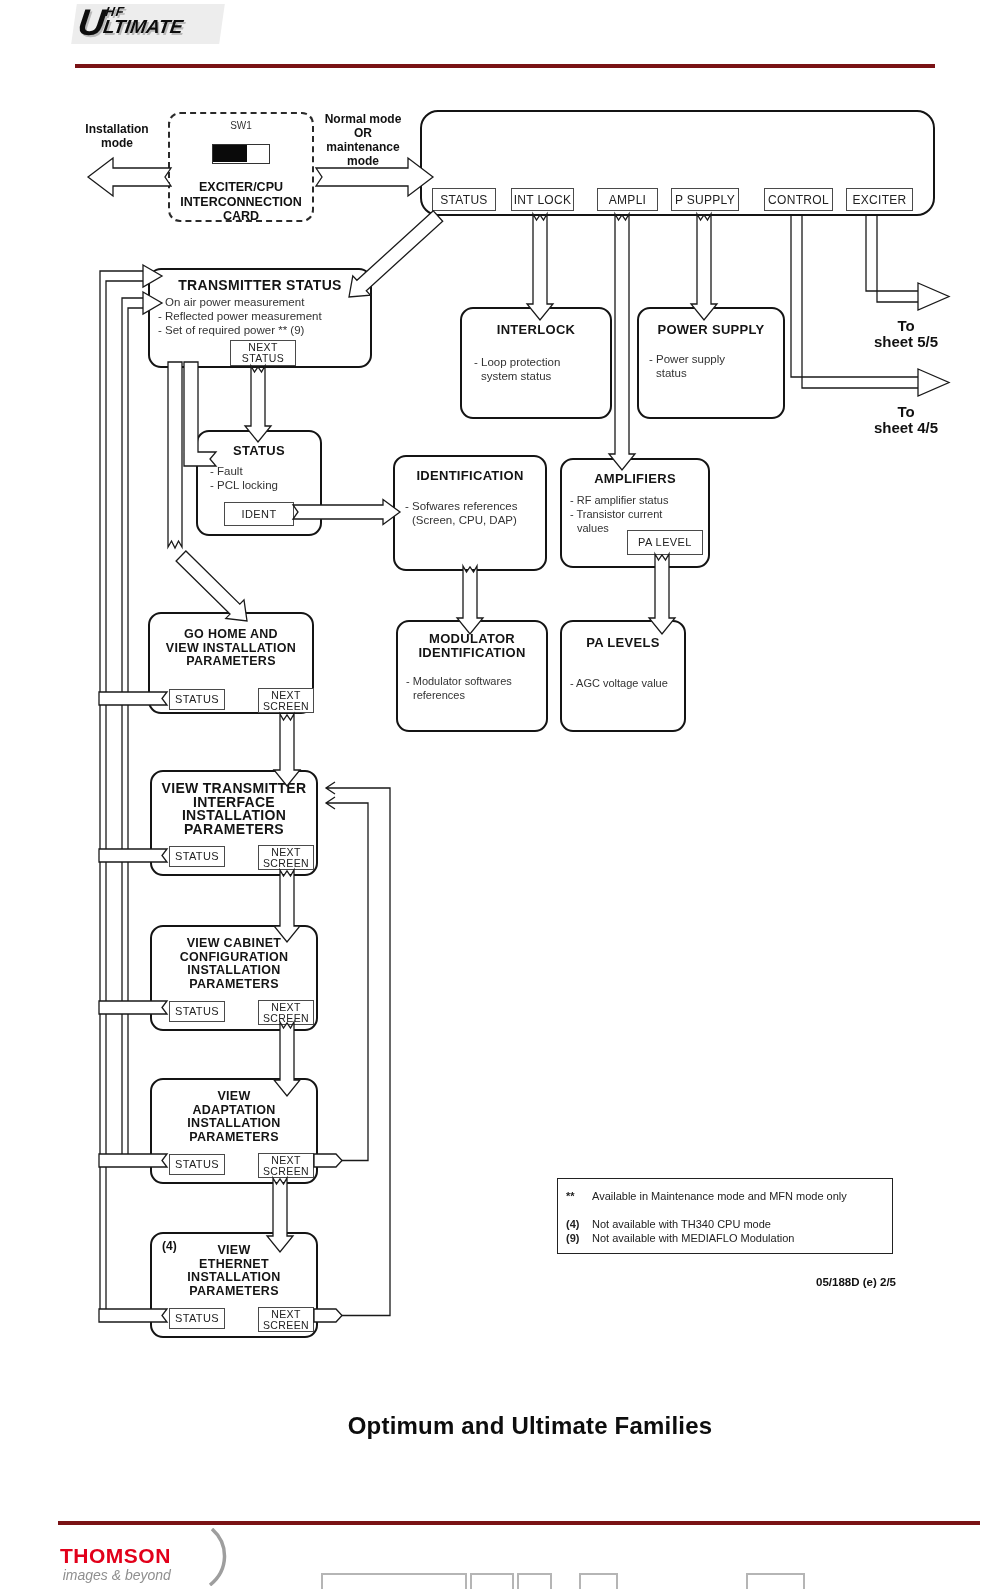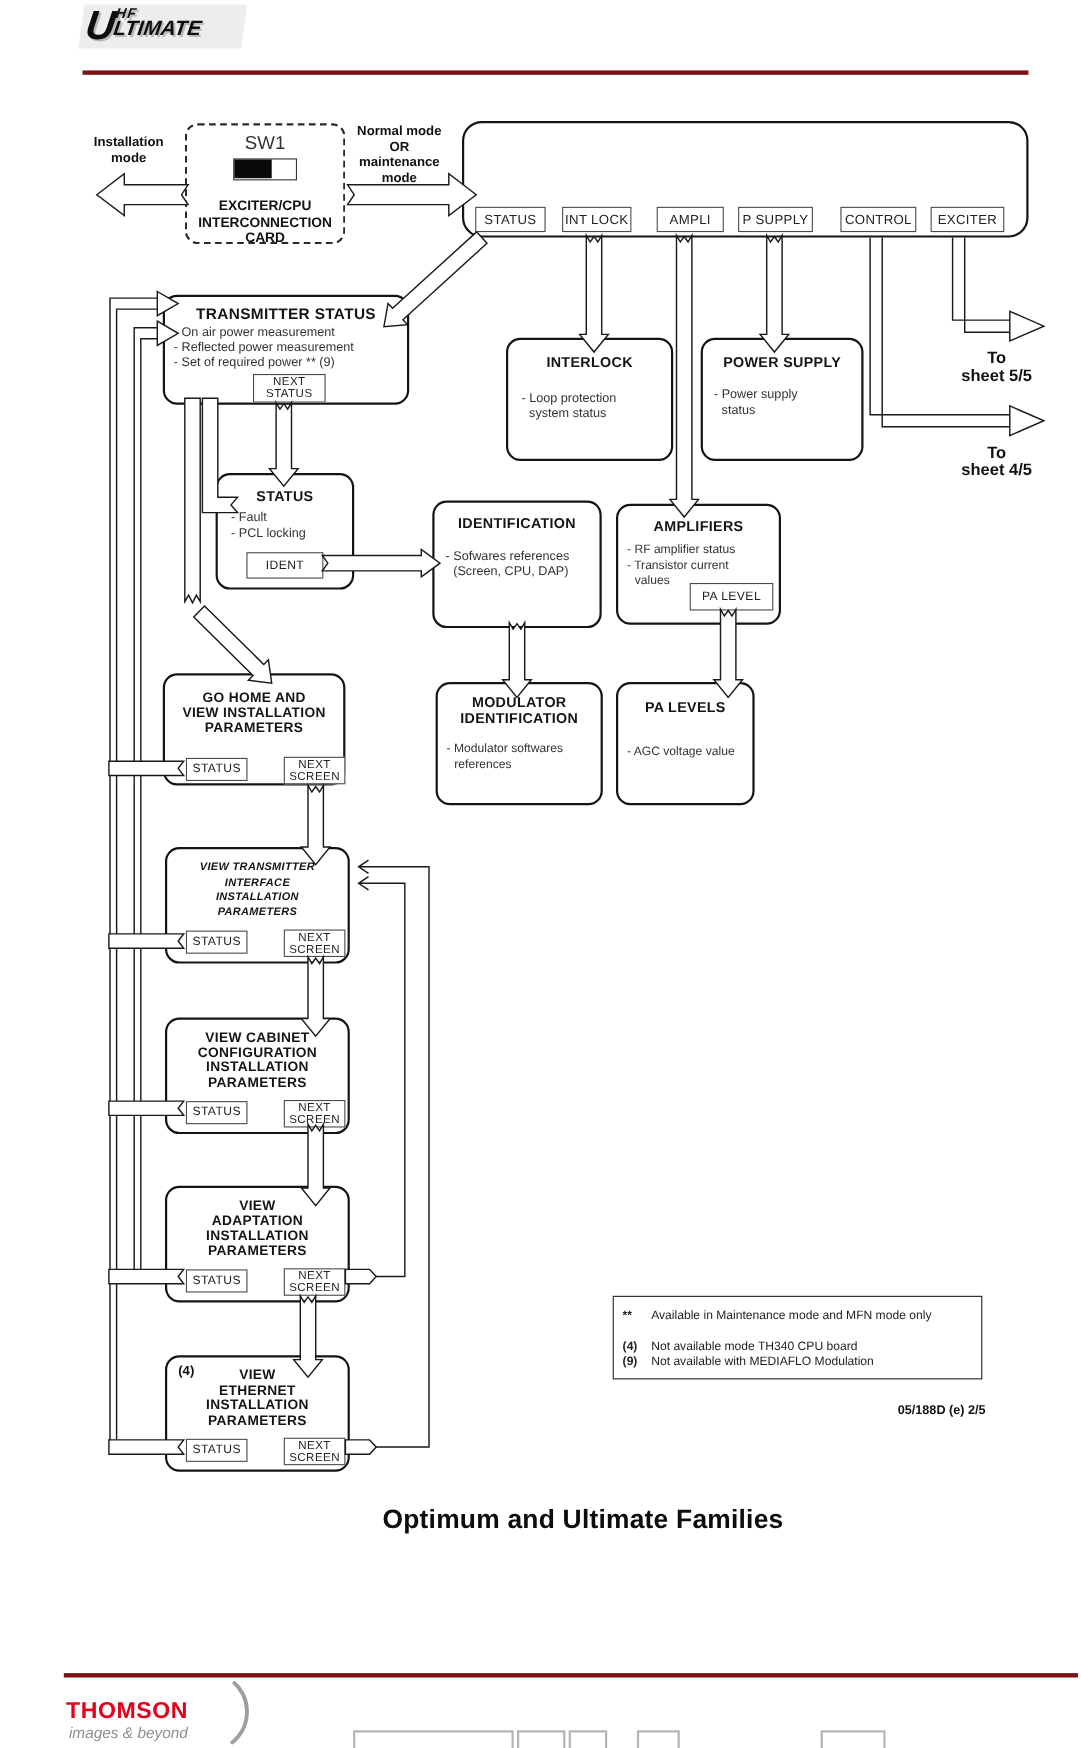--- a/index.html
+++ b/index.html
@@ -43,21 +43,21 @@
          background:#fff; color:#222; display:flex; align-items:center; justify-content:center;
          font-size:12px; letter-spacing:0.3px; }
 
   .mode-label { position:absolute; z-index:2; font-weight:bold; font-size:12px;
                 line-height:14px; text-align:center; color:#111; }
   .mode-label span { display:block; }
   .sheet-label { position:absolute; z-index:4; font-weight:bold; font-size:15px;
                  line-height:16px; text-align:center; color:#111; }
   .sheet-label span { display:block; }
 
-  .sw-label { position:absolute; left:0; right:0; top:6px; font-size:17px; color:#333; }
+  .sw-label { position:absolute; left:0; right:0; top:6px; font-size:10px; color:#333; }
   .switch { position:absolute; left:42px; top:30px; width:58px; height:20px;
             border:1.5px solid #333; background:#fff; }
   .switch-knob { position:absolute; left:0; top:0; width:34px; height:17px; background:#0a0a0a; }
   .card-name { position:absolute; left:0; right:0; top:66px; font-weight:bold;
                font-size:12.5px; line-height:14.5px; color:#111; }
   .card-name span { display:block; }
 
   .marker4 { position:absolute; left:10px; top:5px; font-weight:bold; font-size:12px; color:#111; }
 
   .footnote-box { position:absolute; z-index:2; background:#fff; border:1.5px solid #222;
@@ -268,21 +268,21 @@
     <div class="btn" style="left:19px;top:75px;width:56px;height:21px;font-size:11px;">
       <span>STATUS</span>
     </div>
     <div class="btn" style="left:108px;top:74px;width:56px;height:25px;">
       <span>NEXT</span>
       <span>SCREEN</span>
     </div>
   </div>
 
   <div class="box" style="left:150px;top:770px;width:168px;height:106px;">
-    <div class="title" style="margin-top:10px;font-size:10px;line-height:13.5px;font-style:italic;">
+    <div class="title" style="margin-top:10px;font-size:14px;line-height:13.5px;">
       <span>VIEW TRANSMITTER</span>
       <span>INTERFACE</span>
       <span>INSTALLATION</span>
       <span>PARAMETERS</span>
     </div>
     <div class="btn" style="left:17px;top:74px;width:56px;height:21px;font-size:11px;">
       <span>STATUS</span>
     </div>
     <div class="btn" style="left:106px;top:73px;width:56px;height:25px;">
       <span>NEXT</span>
@@ -339,31 +339,31 @@
     </div>
   </div>
 
   <div class="footnote-box" style="left:557px;top:1178px;width:336px;height:76px;">
     <div class="fn-row">
       <span class="fn-sym">**</span>
       <span>Available in Maintenance mode and MFN mode only</span>
     </div>
     <div class="fn-row fn-gap">
       <span class="fn-sym">(4)</span>
-      <span>Not available mode TH340 CPU board</span>
+      <span>Not available with TH340 CPU mode</span>
     </div>
     <div class="fn-row">
       <span class="fn-sym">(9)</span>
       <span>Not available with MEDIAFLO Modulation</span>
     </div>
   </div>
 
   <div class="doc-ref" style="left:746px;top:1276px;width:150px;">05/188D (e) 2/5</div>
 
-  <div class="caption" style="left:230px;top:1368px;width:600px;">Optimum and Ultimate Families</div>
+  <div class="caption" style="left:230px;top:1412px;width:600px;">Optimum and Ultimate Families</div>
 
   <div class="rule footer-rule"></div>
   <div class="thomson">
     <div class="thomson-word">THOMSON</div>
     <div class="thomson-tag">images &amp; beyond</div>
   </div>
   <svg class="swoosh" width="26" height="58" viewBox="0 0 26 58">
     <path d="M4,1 C 21,16 21,42 2,57" fill="none" stroke="#9e9e9e" stroke-width="3.5"></path>
   </svg>
 

